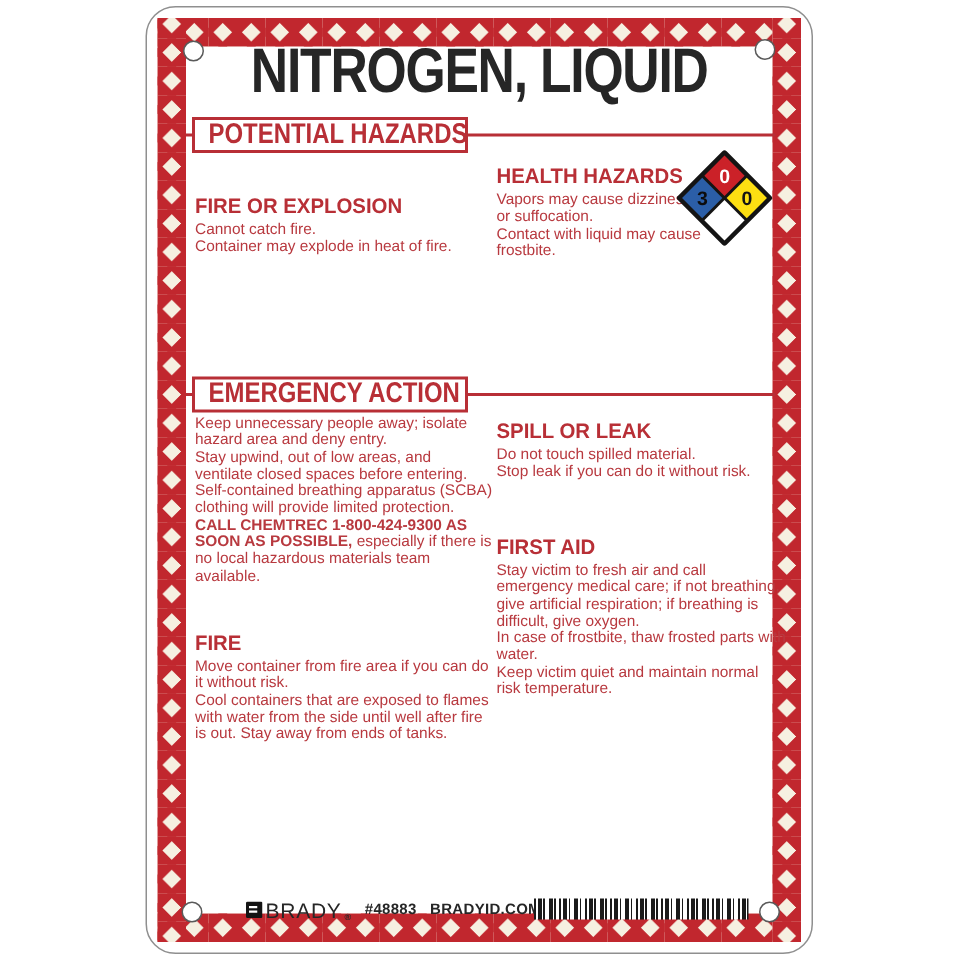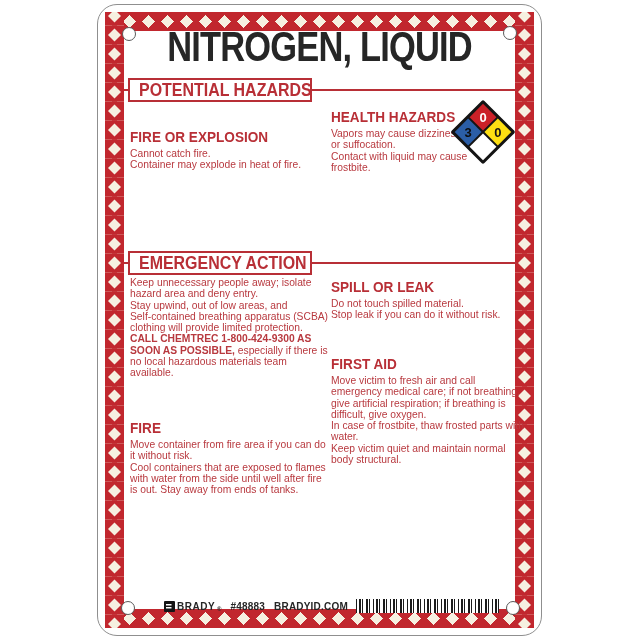--- a/index.html
+++ b/index.html
@@ -49,21 +49,21 @@
   .q .num{transform:rotate(-45deg);font-size:13px;font-weight:700;line-height:1;}
   .q-red{background:var(--c-nfpa-red,#cb2128);} .q-red .num{color:#fff;}
   .q-yellow{background:var(--c-nfpa-yellow,#fddf12);} .q-yellow .num{color:#141414;}
   .q-blue{background:var(--c-nfpa-blue,#2b5ea7);} .q-blue .num{color:#0c0c0c;}
   .q-white{background:#fff;}
   
   .footer{position:absolute;left:66px;top:594px;height:15px;display:flex;gap:9px;
           align-items:center;color:var(--c-ink,#262626);z-index:4;}
   .footer .txt{font-size:10px;font-weight:700;letter-spacing:.2px;white-space:nowrap;}
   .brandwrap{display:flex;align-items:center;gap:2px;}
-  .brand{font-size:10px;font-weight:700;letter-spacing:.5px;}
+  .brand{font-size:14px;font-weight:400;letter-spacing:.5px;}
   .reg{font-size:6px;font-weight:700;align-self:flex-end;}
   .brady-logo{display:inline-block;width:11px;height:11px;border-radius:1px;
     background:
       linear-gradient(#fff,#fff) no-repeat 1.5px 2.5px/5.5px 1.5px,
       linear-gradient(#fff,#fff) no-repeat 1.5px 6px/5.5px 1.5px,
       #141414;}
   .barcode{position:absolute;left:258px;top:594px;width:143px;height:14px;background:
     repeating-linear-gradient(90deg,
       #1a1a1a 0 1.3px,#fff 1.3px 2.6px,
       #1a1a1a 2.6px 5.2px,#fff 5.2px 6.2px,
@@ -130,20 +130,21 @@
     <div class="rule rule-ea"></div>
     <div class="secbox box-ea">
       <span>EMERGENCY ACTION</span>
     </div>
 
     <div class="block" style="left:32px;top:272px;">
       <div class="lines">
           <div>Keep unnecessary people away; isolate</div>
           <div>hazard area and deny entry.</div>
           <div>Stay upwind, out of low areas, and</div>
+          <div>ventilate closed spaces before entering.</div>
           <div>Self-contained breathing apparatus (SCBA)</div>
           <div>clothing will provide limited protection.</div>
         </div>
       <div class="line bold">CALL CHEMTREC 1-800-424-9300 AS</div>
       <div class="line"><span class="bold">SOON AS POSSIBLE,</span><span> especially if there is</span></div>
       <div class="lines">
           <div>no local hazardous materials team</div>
           <div>available.</div>
         </div>
     </div>
@@ -163,28 +164,28 @@
       <div class="h">SPILL OR LEAK</div>
       <div class="lines">
           <div>Do not touch spilled material.</div>
           <div>Stop leak if you can do it without risk.</div>
         </div>
     </div>
 
     <div class="block" style="left:233px;top:351px;">
       <div class="h">FIRST AID</div>
       <div class="lines">
-          <div>Move victim to fresh air and call</div>
+          <div>Stay victim to fresh air and call</div>
           <div>emergency medical care; if not breathing,</div>
           <div>give artificial respiration; if breathing is</div>
           <div>difficult, give oxygen.</div>
           <div>In case of frostbite, thaw frosted parts with</div>
           <div>water.</div>
           <div>Keep victim quiet and maintain normal</div>
-          <div>body structural.</div>
+          <div>risk temperature.</div>
         </div>
     </div>
 
     <div class="footer">
       <span class="brandwrap">
         <span class="brady-logo"></span>
         <span class="brand">BRADY</span>
         <span class="reg">®</span>
       </span>
       <span class="txt">#48883</span>

